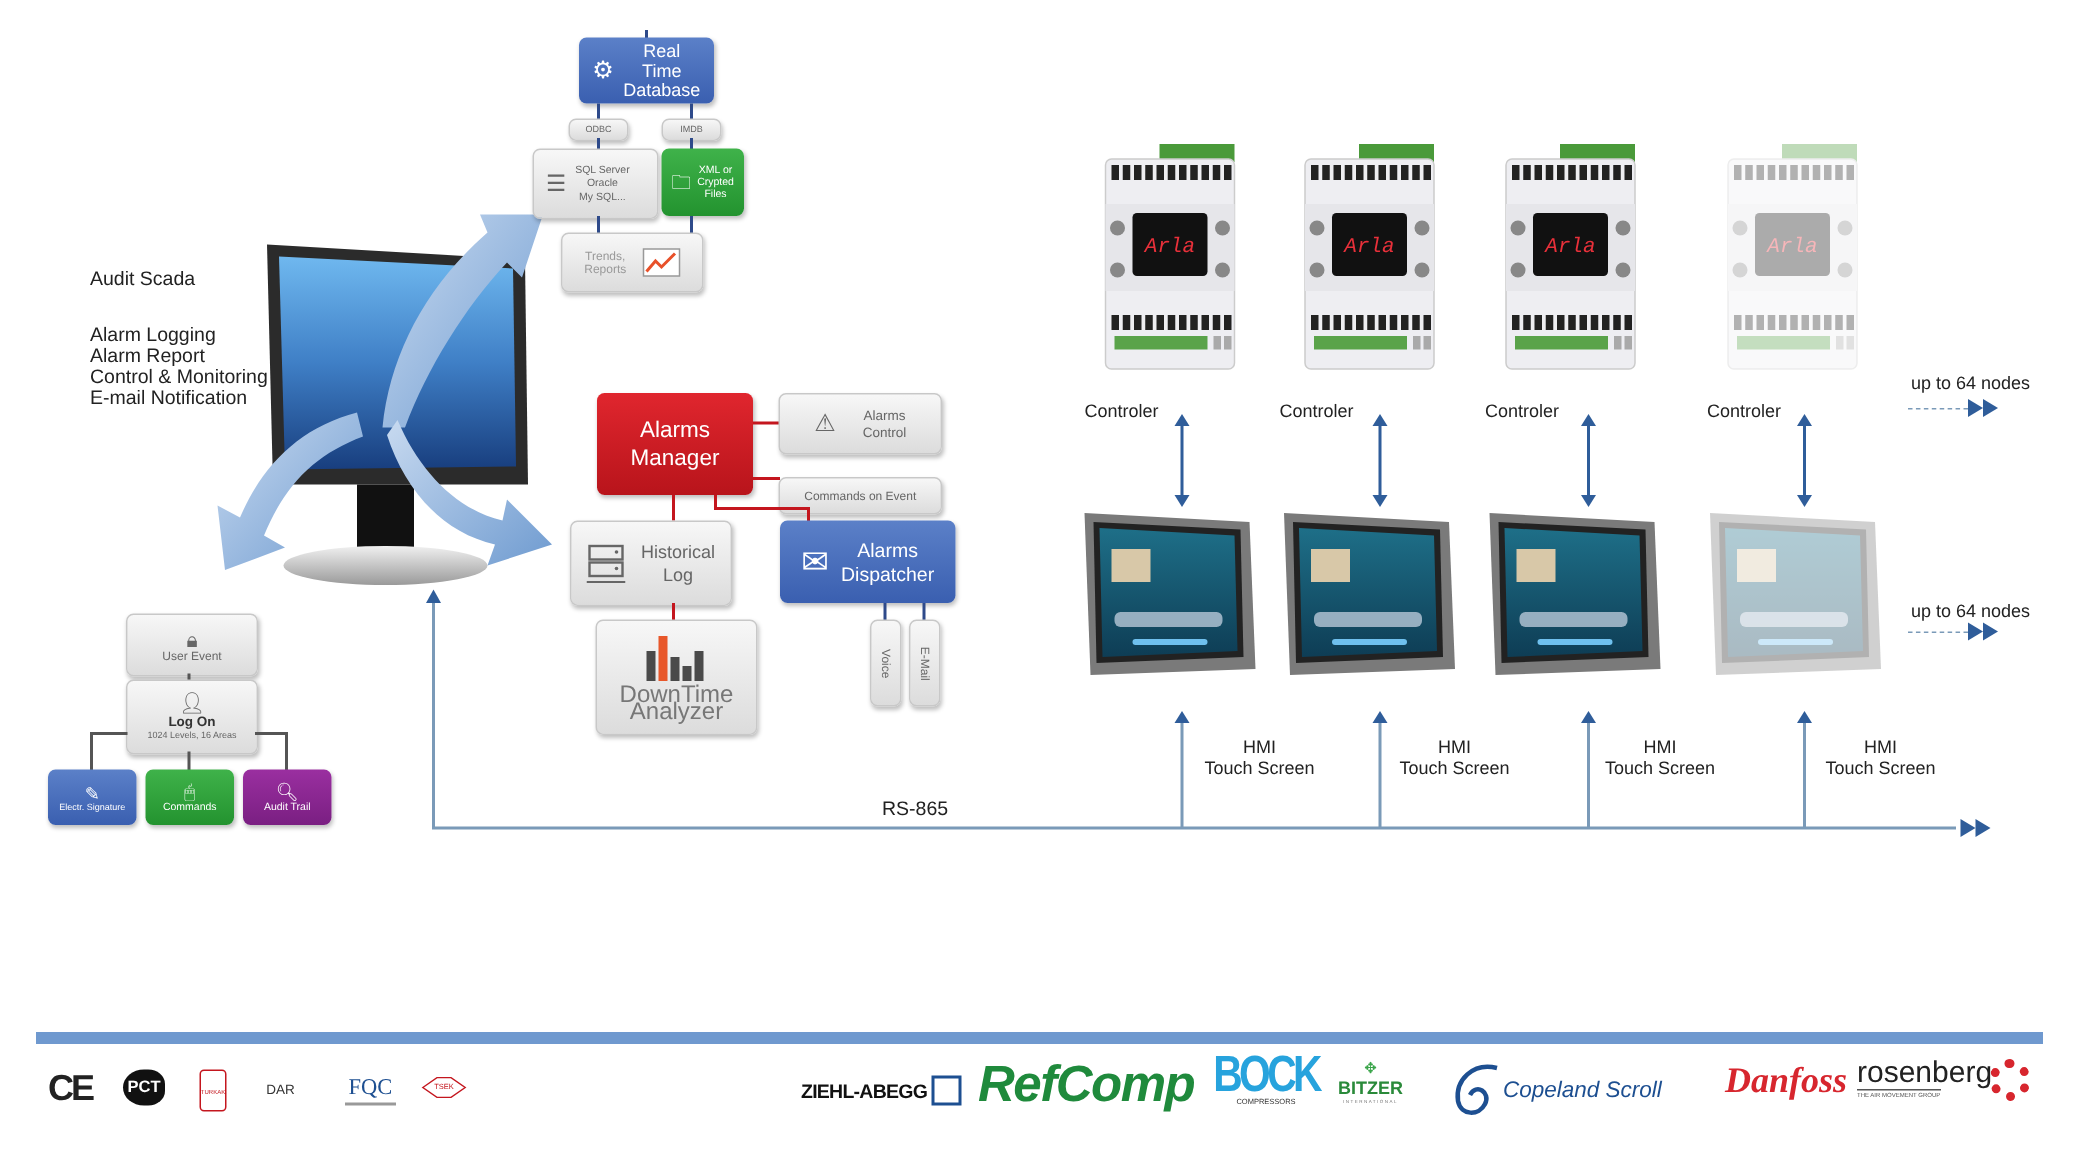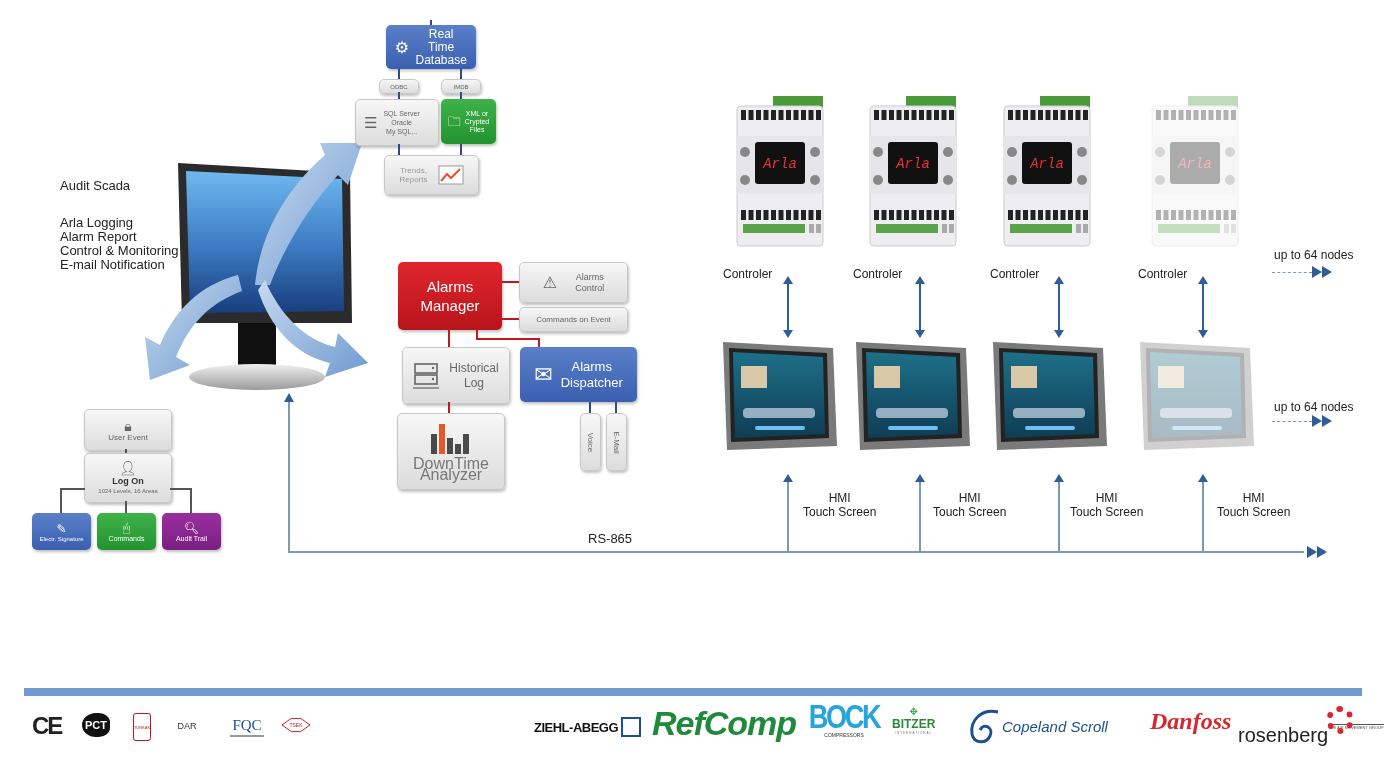--- a/index.html
+++ b/index.html
@@ -19,21 +19,21 @@
   .arrowhead-up{position:absolute;width:0;height:0;border-left:5px solid transparent;border-right:5px solid transparent;border-bottom:9px solid #2f5d9a;}
   .tri-right{position:absolute;width:0;height:0;border-top:6px solid transparent;border-bottom:6px solid transparent;border-left:10px solid #2f5d9a;}
   .label{position:absolute;font-size:13px;color:#222;white-space:nowrap;}
   .logo{position:absolute;display:flex;align-items:center;justify-content:center;}
 </style>
 </head>
 <body>
 
 <div class="label" style="left:60px;top:178px;font-size:13px;">Audit Scada</div>
 <div class="abs txt" style="left:60px;top:216px;font-size:13px;line-height:14px;">
-  <div>Arla Logging</div>
+  <div>Alarm Logging</div>
   <div>Alarm Report</div>
   <div>Control &amp; Monitoring</div>
   <div>E-mail Notification</div>
 </div>
 
 <svg class="abs" style="left:120px;top:115px;" width="260" height="285" viewBox="0 0 260 285">
   <defs>
     <linearGradient id="scr" x1="0" y1="0" x2="0" y2="1">
       <stop offset="0" stop-color="#6fb8ef"></stop>
       <stop offset="0.5" stop-color="#3f7fc6"></stop>
@@ -81,21 +81,21 @@
 <div class="box green txt" style="left:441px;top:99px;width:55px;height:45px;font-size:7px;line-height:8px;">
   <span style="font-size:13px;margin-right:4px;">🗀</span>
   <span>
     <div>XML or</div>
     <div>Crypted</div>
     <div>Files</div>
   </span>
 </div>
 <div class="line" style="left:398px;top:144px;width:2px;height:12px;"></div>
 <div class="line" style="left:460px;top:144px;width:2px;height:12px;"></div>
-<div class="box gray txt" style="left:384px;top:155px;width:93px;height:38px;font-size:8px;line-height:9px;color:#999;">
+<div class="box gray txt" style="left:374px;top:155px;width:93px;height:38px;font-size:8px;line-height:9px;color:#999;">
   <span style="margin-right:10px;">
     <div>Trends,</div>
     <div>Reports</div>
   </span>
   <svg width="26" height="20" viewBox="0 0 26 20">
     <rect x="1" y="1" width="24" height="18" fill="#fff" stroke="#999"></rect>
     <polyline points="3,16 9,9 13,13 22,4" fill="none" stroke="#e8512a" stroke-width="2"></polyline>
   </svg>
 </div>
 
@@ -107,26 +107,26 @@
 </div>
 <div class="redline" style="left:502px;top:281px;width:18px;height:2px;"></div>
 <div class="redline" style="left:502px;top:318px;width:18px;height:2px;"></div>
 <div class="box gray txt" style="left:519px;top:262px;width:107px;height:39px;font-size:9px;line-height:11px;">
   <span style="font-size:16px;margin-right:18px;color:#666;">⚠</span>
   <span>
     <div>Alarms</div>
     <div>Control</div>
   </span>
 </div>
-<div class="box gray txt" style="left:519px;top:307px;width:107px;height:23px;font-size:8px;">Commands on Event</div>
+<div class="box gray txt" style="left:519px;top:318px;width:107px;height:23px;font-size:8px;">Commands on Event</div>
 <div class="redline" style="left:448px;top:330px;width:2px;height:17px;"></div>
 <div class="redline" style="left:476px;top:330px;width:2px;height:9px;"></div>
 <div class="redline" style="left:476px;top:338px;width:63px;height:2px;"></div>
 <div class="redline" style="left:538px;top:338px;width:2px;height:10px;"></div>
-<div class="box gray txt" style="left:402px;top:347px;width:106px;height:55px;font-size:12px;line-height:15px;">
+<div class="box gray txt" style="left:380px;top:347px;width:106px;height:55px;font-size:12px;line-height:15px;">
   <svg width="26" height="28" viewBox="0 0 26 28" style="margin-right:10px;">
     <rect x="2" y="2" width="22" height="9" fill="none" stroke="#666" stroke-width="1.6"></rect>
     <rect x="2" y="13" width="22" height="9" fill="none" stroke="#666" stroke-width="1.6"></rect>
     <circle cx="20" cy="6" r="1.2" fill="#666"></circle>
       <circle cx="20" cy="17" r="1.2" fill="#666"></circle>
     <line x1="0" y1="26" x2="26" y2="26" stroke="#666" stroke-width="1.2"></line>
   </svg>
   <span>
     <div>Historical</div>
     <div>Log</div>
@@ -483,17 +483,17 @@
   <span style="font-size:12px;font-weight:bold;color:#2a8a3a;">BITZER</span>
   <span style="font-size:3px;color:#777;letter-spacing:1px;">INTERNATIONAL</span>
 </div>
 <div class="logo txt" id="copeland" style="left: 968px; top: 706px; color: rgb(29, 79, 145);">
   <svg width="34" height="40" viewBox="0 0 34 40">
     <path d="M30,6 C14,2 2,14 4,28 C6,38 18,38 22,30 C26,22 16,16 12,24" fill="none" stroke="#1d4f91" stroke-width="3"></path>
   </svg>
   <span style="font-size:15px;font-weight:normal;font-style:italic;">Copeland Scroll</span>
 </div>
 <div class="logo" id="danfoss" style="left: 1150px; top: 708px; font-family: &quot;Liberation Serif&quot;, serif; font-size: 24px; font-style: italic; font-weight: bold; color: rgb(215, 38, 46);">Danfoss</div>
-<div class="logo txt" style="left:1238px;top:724px;align-items:flex-start;">
+<div class="logo txt" style="left:1238px;top:704px;flex-direction:column;align-items:flex-start;">
   <span style="font-size:20px;color:#222;line-height:22px;">rosenberg</span>
   <span style="font-size:4px;color:#555;border-top:1px solid #555;">THE AIR MOVEMENT GROUP</span>
 </div>
 <div class="abs" id="rosen-icon" style="left: 1326px; top: 706px; width: 28px; height: 28px; border-radius: 50%; border: 6px dotted rgb(215, 38, 46); box-sizing: border-box;"></div>
 
 </body></html>

